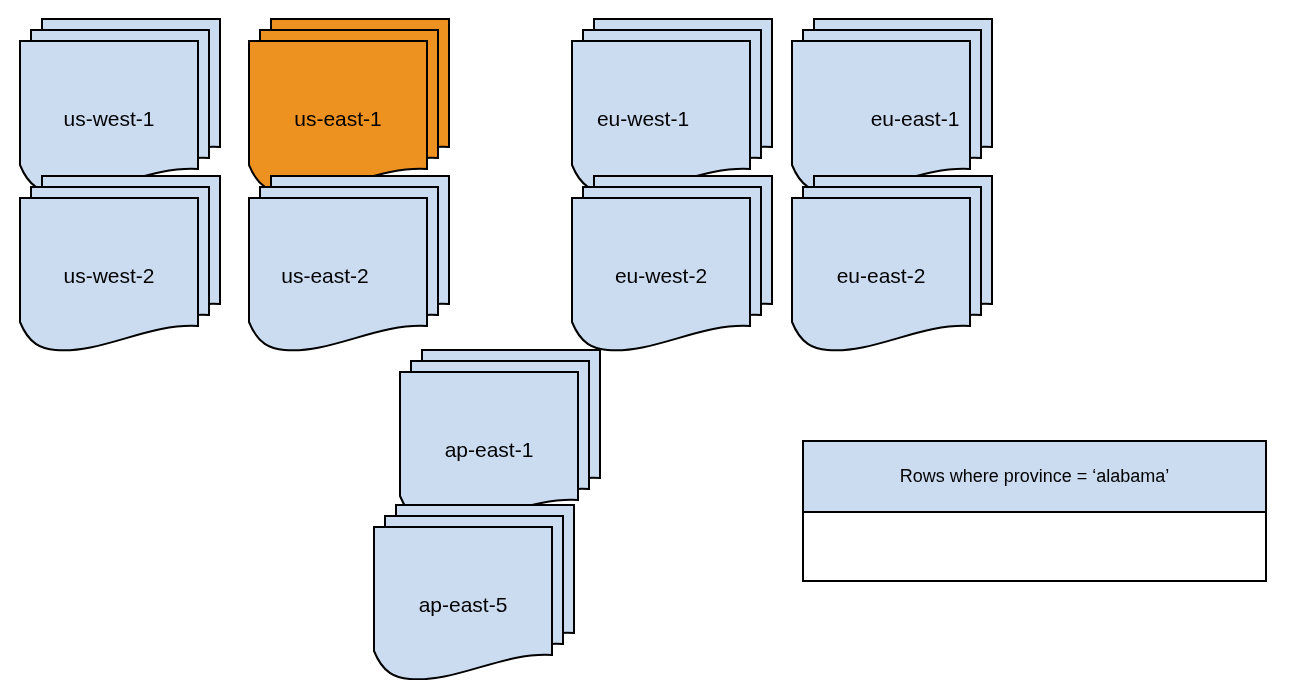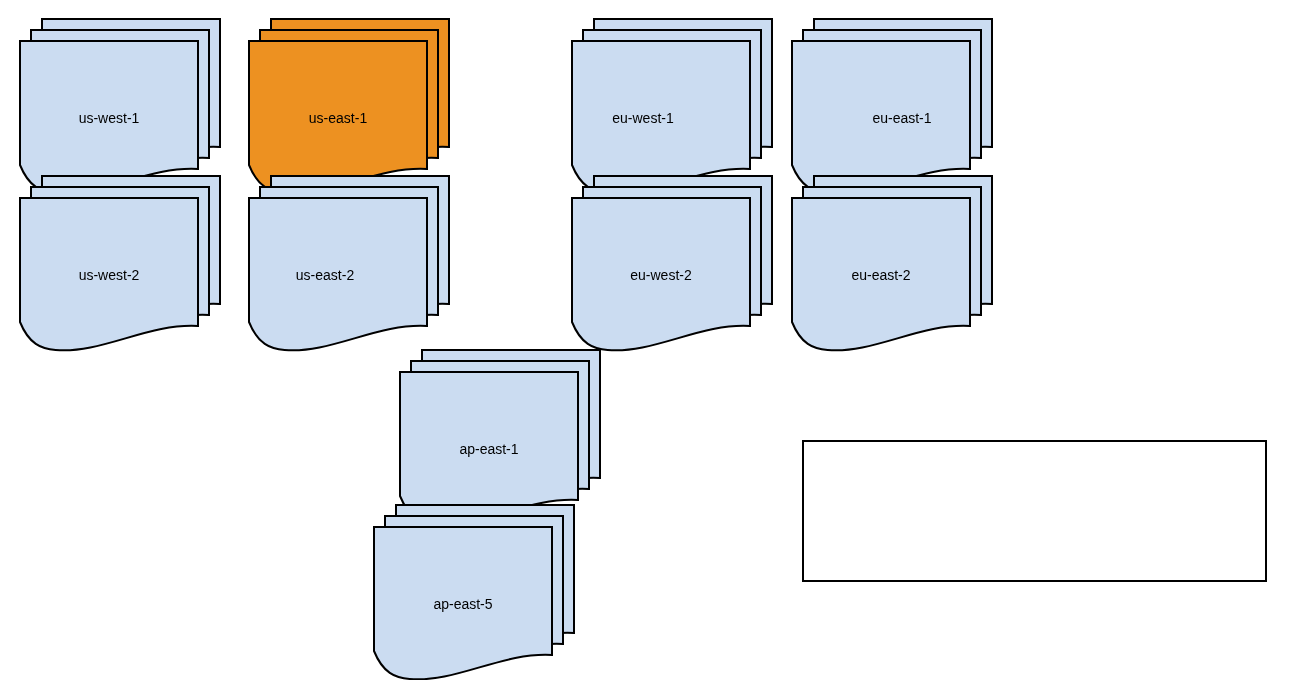--- a/index.html
+++ b/index.html
@@ -27,21 +27,21 @@
   .stack svg {
     position: absolute;
     left: 0;
     top: 0;
     overflow: visible;
     display: block;
   }
   .stack-label {
     position: absolute;
     font-family: "Liberation Sans", "DejaVu Sans", sans-serif;
-    font-size: 14px;
+    font-size: 21px;
     line-height: 17px;
     color: #000000;
     white-space: nowrap;
     text-align: center;
     pointer-events: none;
   }
   .legend {
     position: absolute;
     box-sizing: border-box;
     border: 2px solid #000000;
@@ -88,21 +88,21 @@
         <path d="M 0 0 L 178 0 L 178 128 C 128.16 125 81.88000000000001 156 35.6 152 C 21.36 151 8.9 146 0 124 Z" transform="translate(2,24)" fill="#CBDCF1" stroke="#000000" stroke-width="2" stroke-linejoin="miter"></path>
       </svg>
       <div class="stack-label" style="left: 2px; top: 93px; width: 142px;">eu-west-1</div>
     </div>
     <div class="stack" style="left: 790px; top: 17px;">
       <svg width="204" height="176">
         <path d="M 0 0 L 178 0 L 178 128 C 128.16 125 81.88000000000001 156 35.6 152 C 21.36 151 8.9 146 0 124 Z" transform="translate(24,2)" fill="#CBDCF1" stroke="#000000" stroke-width="2" stroke-linejoin="miter"></path>
         <path d="M 0 0 L 178 0 L 178 128 C 128.16 125 81.88000000000001 156 35.6 152 C 21.36 151 8.9 146 0 124 Z" transform="translate(13,13)" fill="#CBDCF1" stroke="#000000" stroke-width="2" stroke-linejoin="miter"></path>
         <path d="M 0 0 L 178 0 L 178 128 C 128.16 125 81.88000000000001 156 35.6 152 C 21.36 151 8.9 146 0 124 Z" transform="translate(2,24)" fill="#CBDCF1" stroke="#000000" stroke-width="2" stroke-linejoin="miter"></path>
       </svg>
-      <div class="stack-label" style="left: 7px; top: 93px; width: 178px; padding-left: 16px;">eu-east-1</div>
+      <div class="stack-label" style="left: 20px; top: 93px; width: 178px; padding-left: 16px;">eu-east-1</div>
     </div>
     <div class="stack" style="left: 18px; top: 174px;">
       <svg width="204" height="176">
         <path d="M 0 0 L 178 0 L 178 128 C 128.16 125 81.88000000000001 156 35.6 152 C 21.36 151 8.9 146 0 124 Z" transform="translate(24,2)" fill="#CBDCF1" stroke="#000000" stroke-width="2" stroke-linejoin="miter"></path>
         <path d="M 0 0 L 178 0 L 178 128 C 128.16 125 81.88000000000001 156 35.6 152 C 21.36 151 8.9 146 0 124 Z" transform="translate(13,13)" fill="#CBDCF1" stroke="#000000" stroke-width="2" stroke-linejoin="miter"></path>
         <path d="M 0 0 L 178 0 L 178 128 C 128.16 125 81.88000000000001 156 35.6 152 C 21.36 151 8.9 146 0 124 Z" transform="translate(2,24)" fill="#CBDCF1" stroke="#000000" stroke-width="2" stroke-linejoin="miter"></path>
       </svg>
       <div class="stack-label" style="left: 2px; top: 93px; width: 178px;">us-west-2</div>
     </div>
     <div class="stack" style="left: 247px; top: 174px;">
@@ -139,14 +139,15 @@
     </div>
     <div class="stack" style="left: 372px; top: 503px;">
       <svg width="204" height="176">
         <path d="M 0 0 L 178 0 L 178 128 C 128.16 125 81.88000000000001 156 35.6 152 C 21.36 151 8.9 146 0 124 Z" transform="translate(24,2)" fill="#CBDCF1" stroke="#000000" stroke-width="2" stroke-linejoin="miter"></path>
         <path d="M 0 0 L 178 0 L 178 128 C 128.16 125 81.88000000000001 156 35.6 152 C 21.36 151 8.9 146 0 124 Z" transform="translate(13,13)" fill="#CBDCF1" stroke="#000000" stroke-width="2" stroke-linejoin="miter"></path>
         <path d="M 0 0 L 178 0 L 178 128 C 128.16 125 81.88000000000001 156 35.6 152 C 21.36 151 8.9 146 0 124 Z" transform="translate(2,24)" fill="#CBDCF1" stroke="#000000" stroke-width="2" stroke-linejoin="miter"></path>
       </svg>
       <div class="stack-label" style="left: 2px; top: 93px; width: 178px;">ap-east-5</div>
     </div>
     <div class="legend" style="left: 802px; top: 440px; width: 465px; height: 142px;">
+      <div class="legend-row top" style="background: rgb(203, 220, 241); height: 71px;">Rows where province = ‘alabama’</div>
     </div>
   </div>
 
 </body></html>

